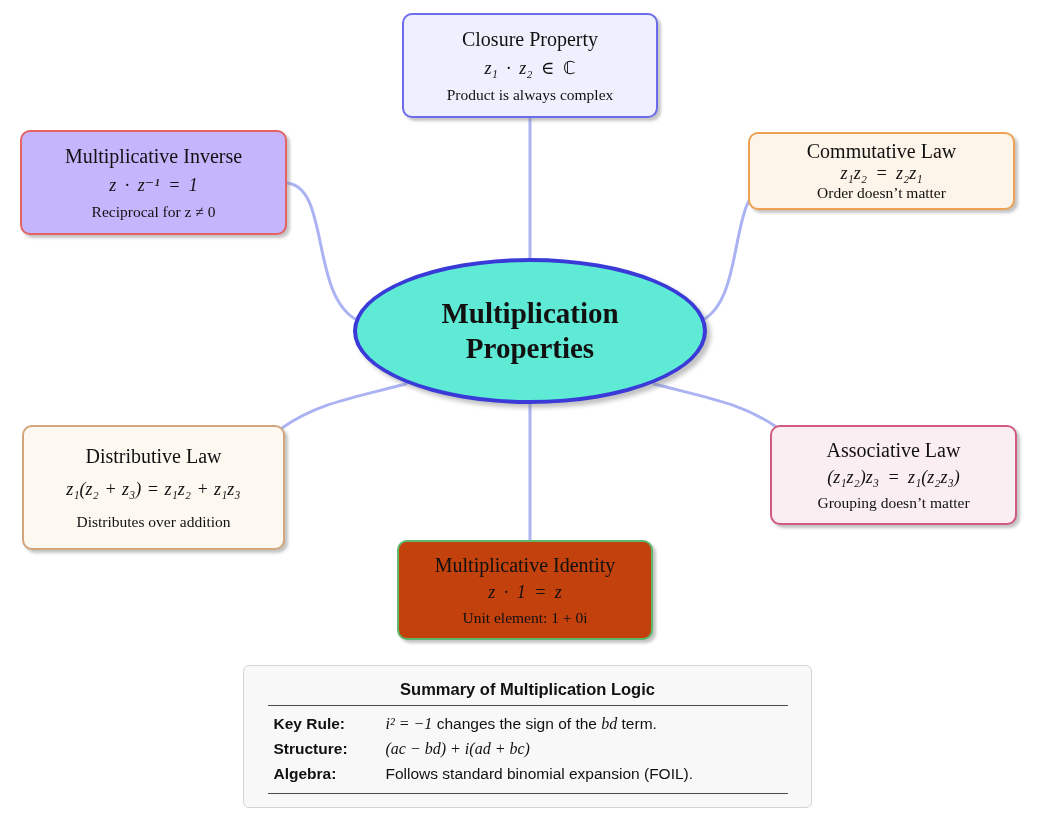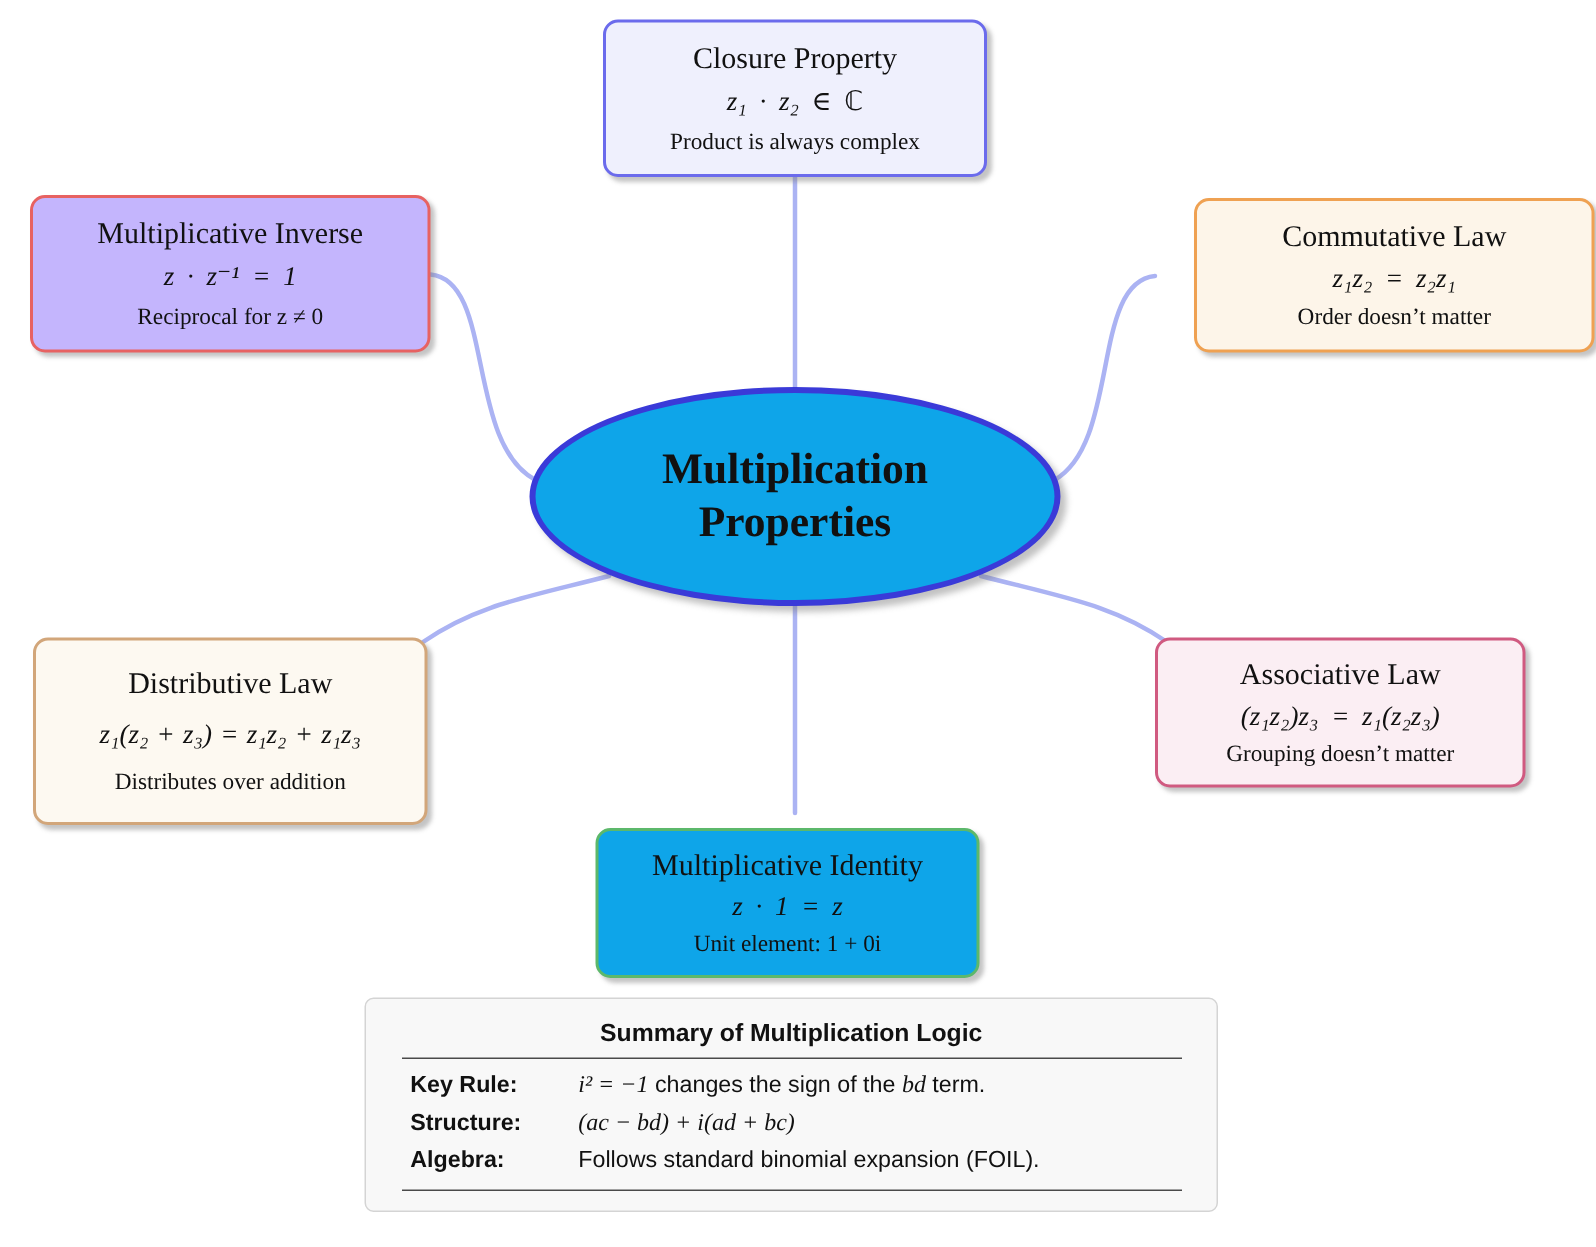--- a/index.html
+++ b/index.html
@@ -105,44 +105,44 @@
     <div class="node-math">z₁ · z₂ ∈ ℂ</div>
     <div class="node-caption">Product is always complex</div>
   </div>
 
   <div class="node" style="left: 20px; top: 130px; width: 267px; height: 105px; border-color: rgb(231, 98, 98); background: #c4b5fd;">
     <div class="node-title">Multiplicative Inverse</div>
     <div class="node-math">z · z⁻¹ = 1</div>
     <div class="node-caption">Reciprocal for z ≠ 0</div>
   </div>
 
-  <div class="node" style="left: 796px; top: 132px; width: 267px; height: 103px; border-color: rgb(239, 161, 82); background: rgb(253, 245, 233);">
+  <div class="node" style="left: 748px; top: 132px; width: 267px; height: 78px; border-color: rgb(239, 161, 82); background: rgb(253, 245, 233);">
     <div class="node-title">Commutative Law</div>
     <div class="node-math">z₁z₂ = z₂z₁</div>
     <div class="node-caption">Order doesn’t matter</div>
   </div>
 
-  <div class="center-ellipse" style="border-color: rgb(58, 58, 216); background: #0ea5e9;">
+  <div class="center-ellipse" style="border-color: rgb(58, 58, 216); background: #5eead4;">
     <span>Multiplication</span>
     <span>Properties</span>
   </div>
 
   <div class="node" style="left: 22px; top: 425px; width: 263px; height: 125px; border-color: rgb(210, 166, 122); background: rgb(253, 249, 241);">
     <div class="node-title">Distributive Law</div>
     <div class="node-math" style="word-spacing:1px;">z₁(z₂ + z₃) = z₁z₂ + z₁z₃</div>
     <div class="node-caption">Distributes over addition</div>
   </div>
 
   <div class="node" style="left: 770px; top: 425px; width: 247px; height: 100px; border-color: rgb(208, 90, 128); background: rgb(251, 238, 243);">
     <div class="node-title">Associative Law</div>
     <div class="node-math">(z₁z₂)z₃ = z₁(z₂z₃)</div>
     <div class="node-caption">Grouping doesn’t matter</div>
   </div>
 
-  <div class="node" style="left: 397px; top: 552px; width: 256px; height: 100px; border-color: rgb(92, 184, 107); background: #0ea5e9;">
+  <div class="node" style="left: 397px; top: 540px; width: 256px; height: 100px; border-color: rgb(92, 184, 107); background: #c2410c;">
     <div class="node-title">Multiplicative Identity</div>
     <div class="node-math">z · 1 = z</div>
     <div class="node-caption">Unit element: 1 + 0i</div>
   </div>
 
   <div class="summary-panel">
     <div class="summary-table">
       <div class="summary-title">Summary of Multiplication Logic</div>
       <div class="summary-rows">
         <div class="summary-row">

